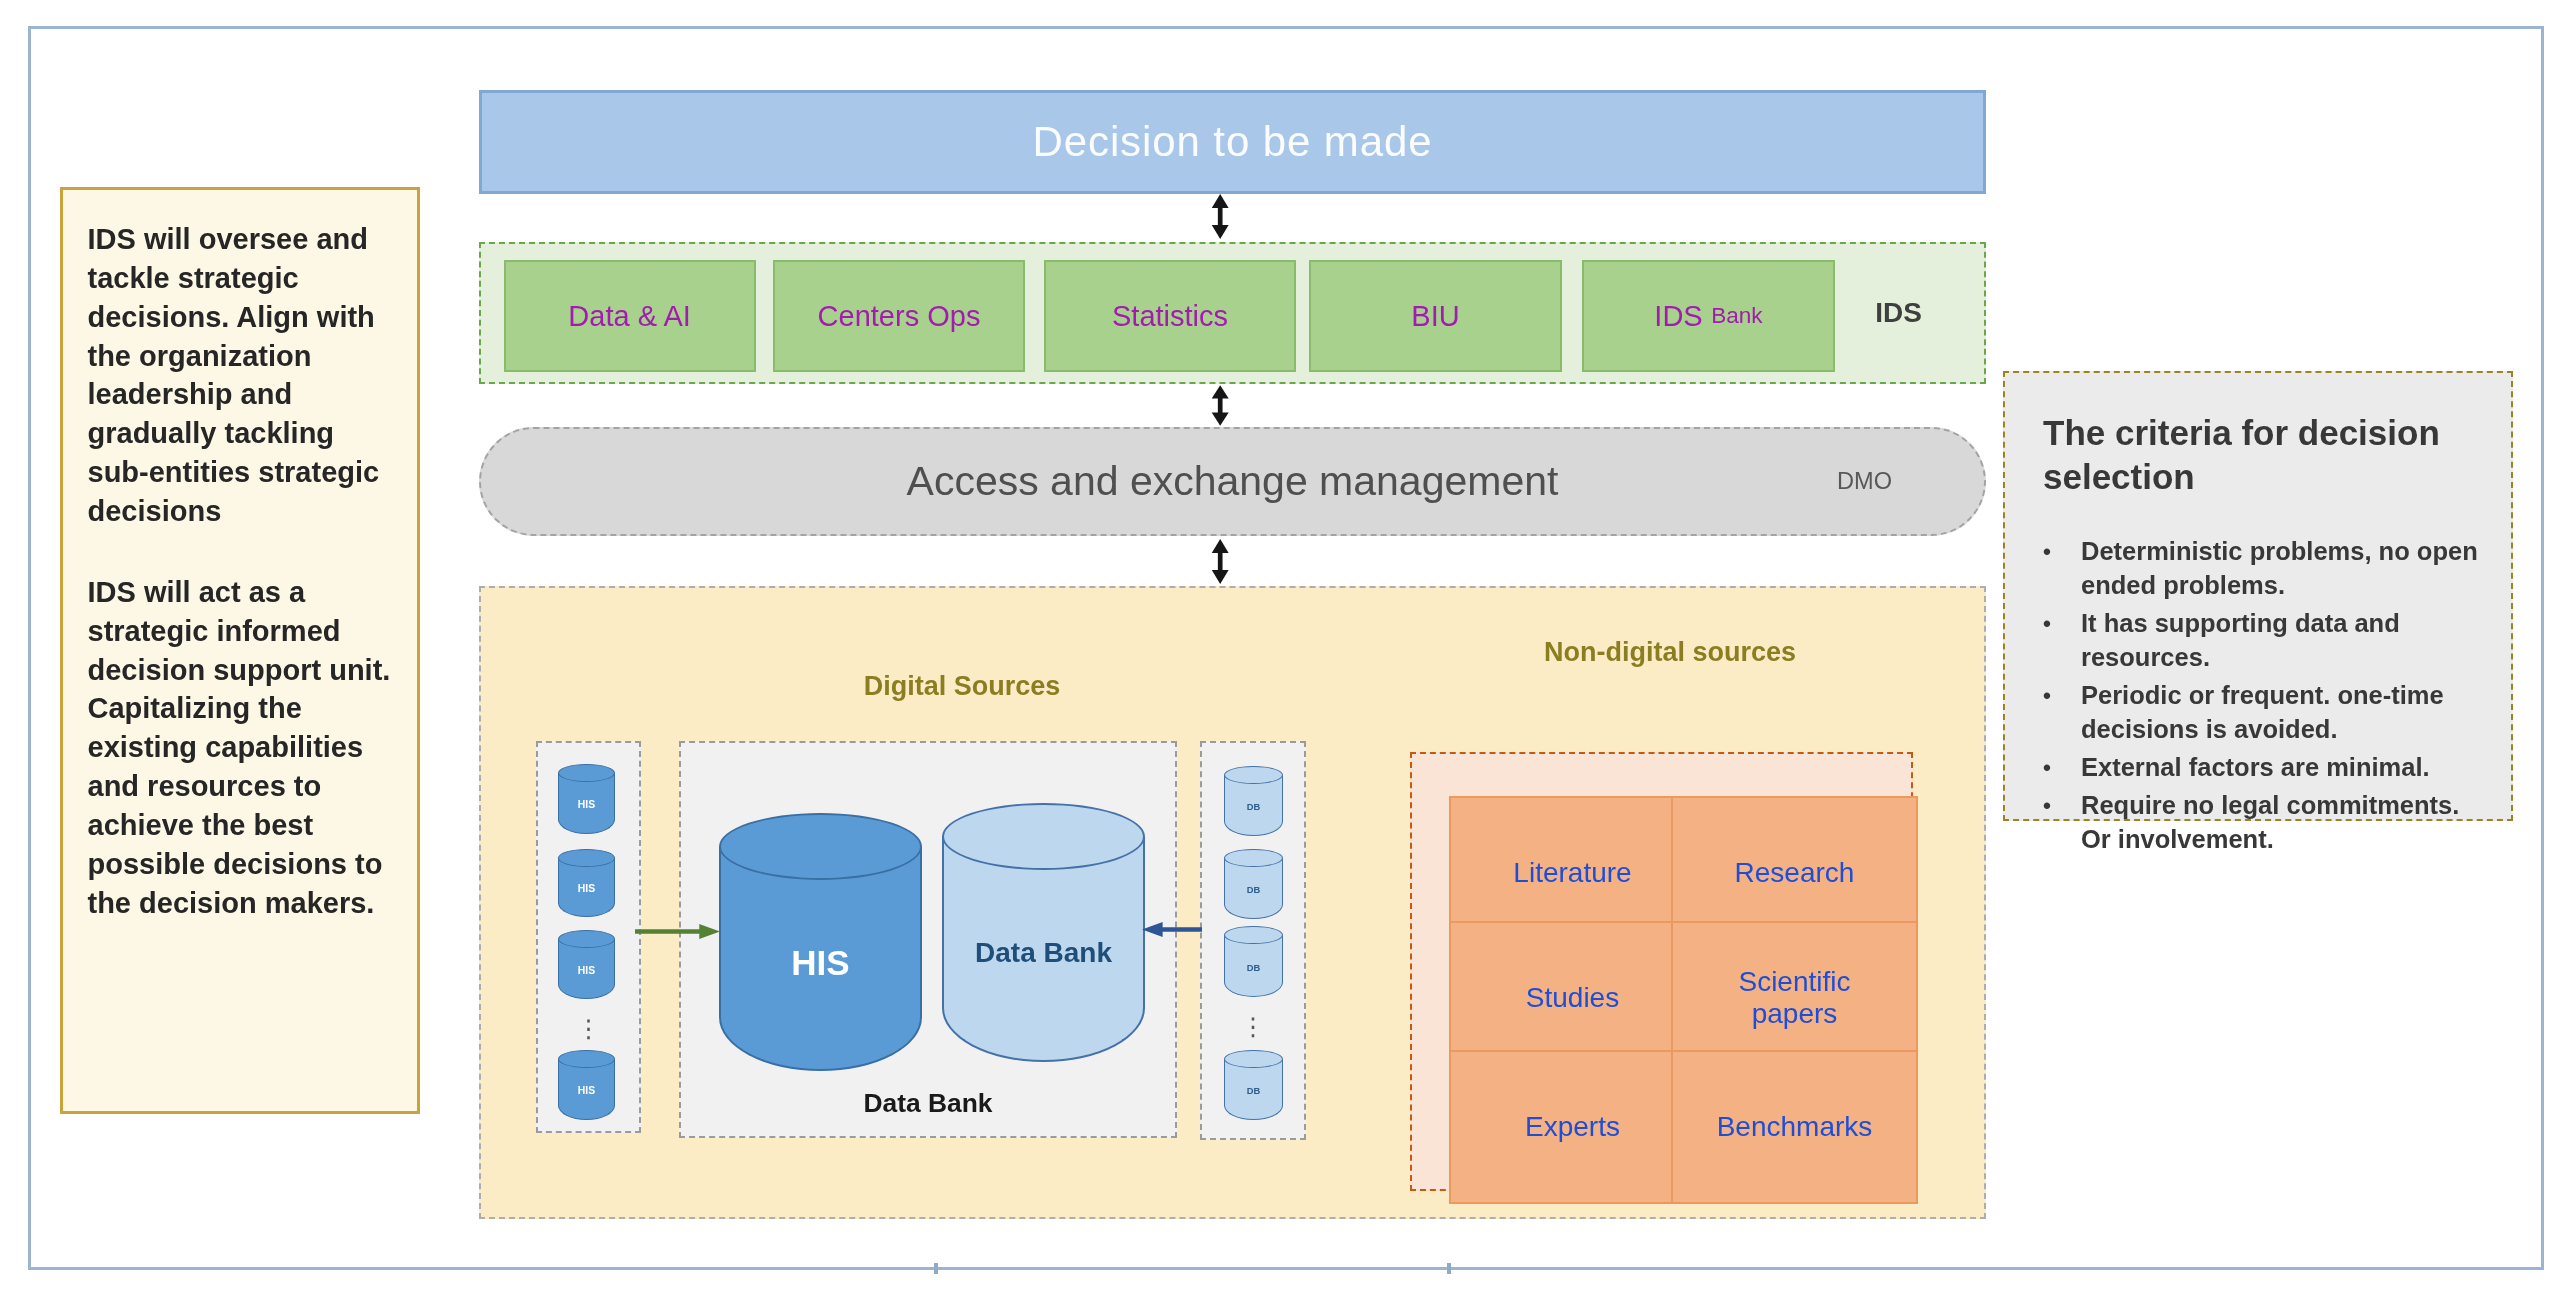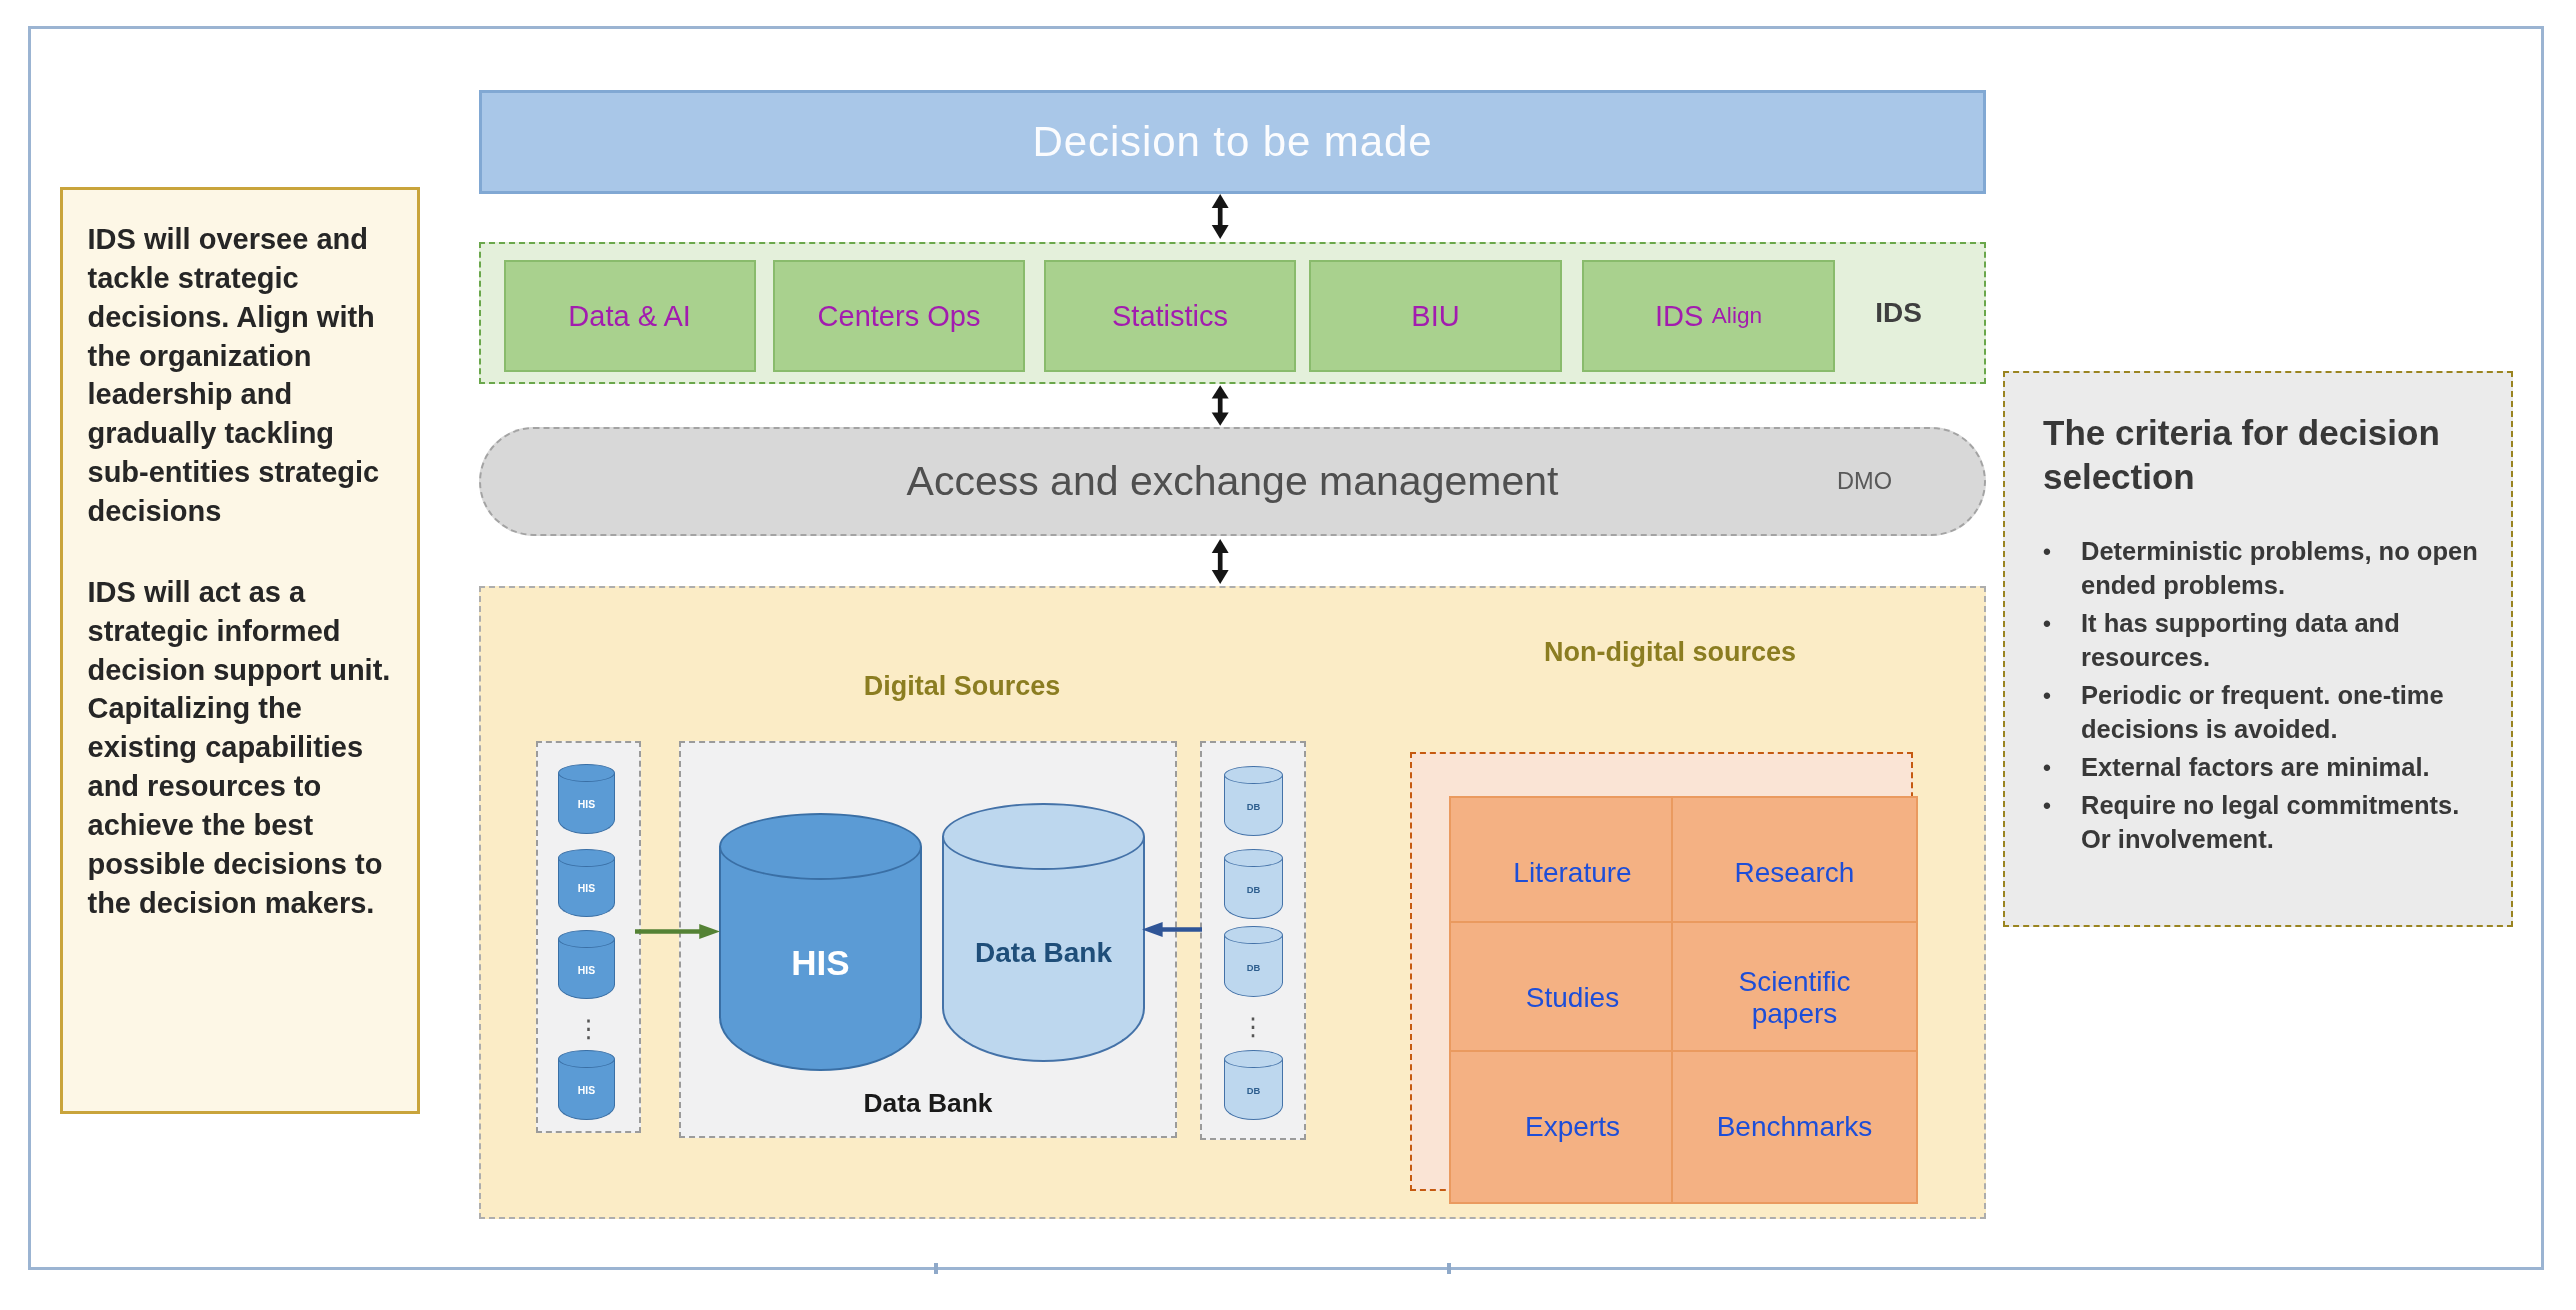--- a/index.html
+++ b/index.html
@@ -65,21 +65,21 @@
   .cyl-label.tiny{font-size:10.4px;color:#ffffff;}
   .cyl-label.tinydb{font-size:9.4px;color:#2E5E8E;}
   .cyl-label.his{font-size:35px;color:#ffffff;}
   .cyl-label.bank{font-size:28px;color:#1F4E79;}
   .dots{position:absolute;width:100%;text-align:center;color:#555;font-size:24.5px;line-height:1;}
 
   .caption{position:absolute;left:0;width:100%;top:345px;text-align:center;
            color:#1a1a1a;font-size:26.4px;font-weight:600;}
 
   
-  .criteria{left:2003px;top:371px;width:510px;height:556px;background:#EBEBEB;
+  .criteria{left:2003px;top:371px;width:510px;height:450px;background:#EBEBEB;
             border:2.8px dashed #9A8420;color:#383838;}
   .criteria-title{position:absolute;left:38px;top:38px;width:443px;font-size:35px;
                   font-weight:600;line-height:1.25;}
   .bullets{position:absolute;left:38px;top:162px;right:24.5px;}
   .bullet{display:flex;margin-bottom:4.7px;font-size:25.5px;font-weight:600;line-height:1.32;}
   .bullet .dot{width:38px;flex:0 0 38px;font-size:22.6px;padding-top:1.9px;}
 
   .arrow-svg{position:absolute;}
 </style>
 </head>
@@ -114,21 +114,21 @@
       <span>Centers Ops</span>
     </div>
     <div class="gbox" style="left:563px;width:248px;">
       <span>Statistics</span>
     </div>
     <div class="gbox" style="left:828px;width:249px;text-align:center;">
       <span>BIU</span>
     </div>
     <div class="gbox" style="left:1101px;width:249px;">
       <span>IDS</span>
-      <span class="sub">Align</span>
+      <span class="sub">Bank</span>
     </div>
     <div class="ids-tag">IDS</div>
   </div>
 
   <svg class="arrow-svg" style="left:1207px;top:385px;" width="26.4" height="41" viewBox="0 0 28 43">
     <line x1="14" y1="8" x2="14" y2="35" stroke="#151515" stroke-width="5"></line>
     <polygon points="14,0 5,14 23,14" fill="#151515"></polygon>
     <polygon points="14,43 5,29 23,29" fill="#151515"></polygon>
   </svg>
 

